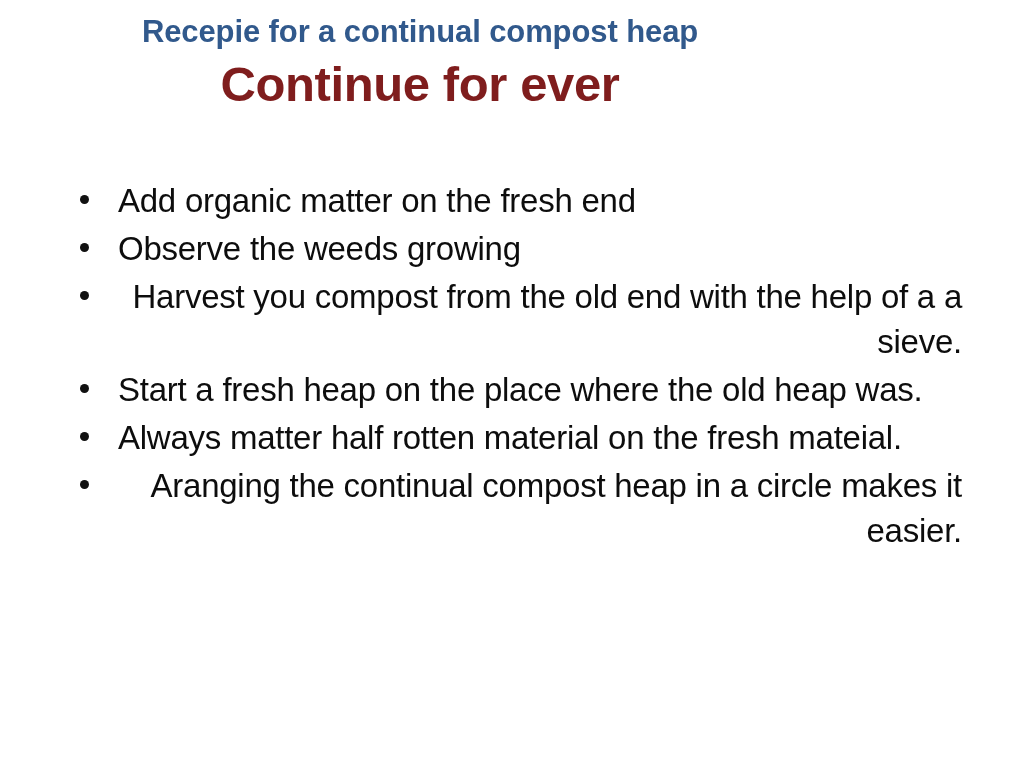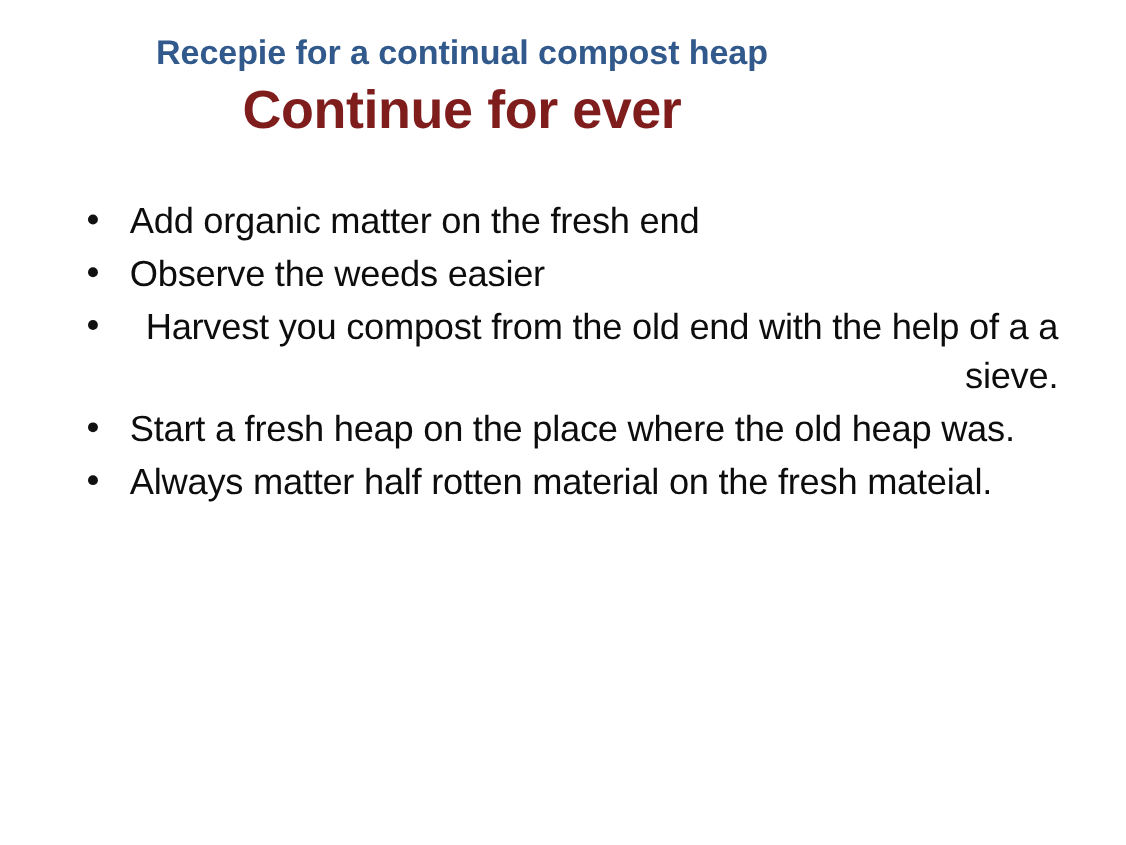--- a/index.html
+++ b/index.html
@@ -20,21 +20,21 @@
     width: 1024px;
     height: 768px;
     background: #ffffff;
     box-sizing: border-box;
   }
 
   
   .title-area {
     position: absolute;
     left: 0;
-    top: 28px;
+    top: 12px;
     width: 840px;
     text-align: center;
   }
 
   .slide-title {
     margin: 0;
     font-family: "Liberation Sans", "DejaVu Sans", sans-serif;
     font-size: 31px;
     font-weight: bold;
     line-height: 1.28;
@@ -114,35 +114,39 @@
     <ul class="bullets">
 
       <li class="w-narrow">
         <span class="bullet-dot"></span>
         <span class="bullet-text">Add organic matter on the fresh end</span>
       </li>
 
 
       <li class="w-narrow">
         <span class="bullet-dot"></span>
-        <span class="bullet-text">Observe the weeds easier</span>
+        <span class="bullet-text">Observe the weeds growing</span>
       </li>
 
       <li class="w-wide">
         <span class="bullet-dot"></span>
         <span class="bullet-text">Harvest you compost from the old end with the help of a a sieve.</span>
       </li>
 
       <li class="w-mid">
         <span class="bullet-dot"></span>
         <span class="bullet-text">Start a fresh heap on the place where the old heap was.</span>
       </li>
 
       <li class="w-mid">
         <span class="bullet-dot"></span>
         <span class="bullet-text">Always matter half rotten material on the fresh mateial.</span>
       </li>
 
+      <li class="w-wide">
+        <span class="bullet-dot"></span>
+        <span class="bullet-text">Aranging the continual compost heap in a circle makes it easier.</span>
+      </li>
 
     </ul>
   </div>
 
 </div>
 
 </body></html>

